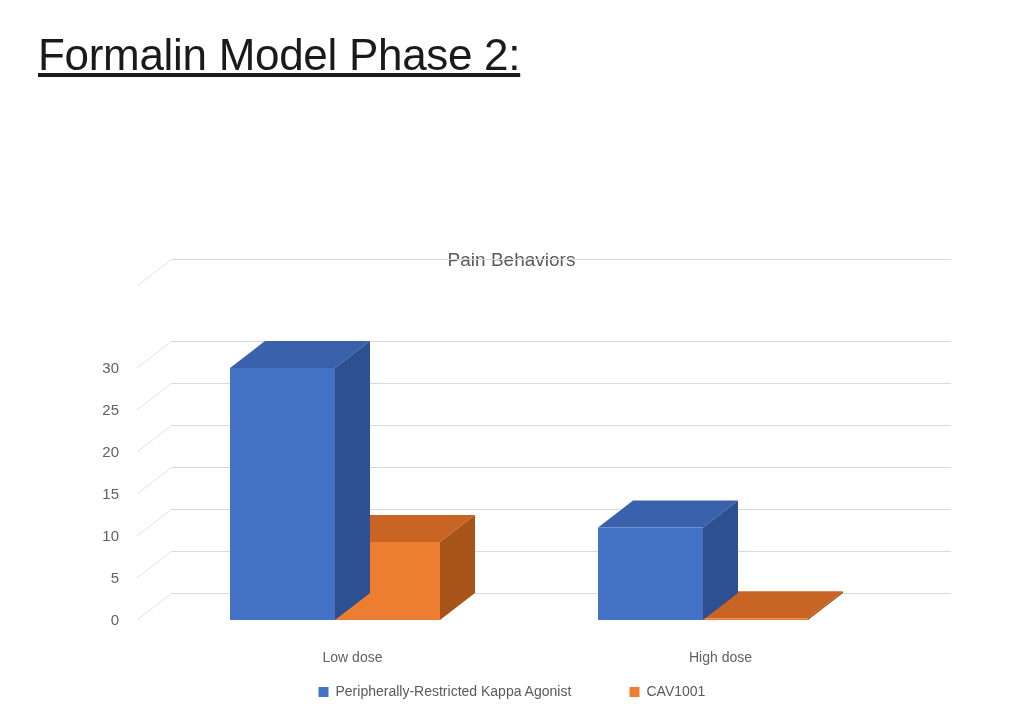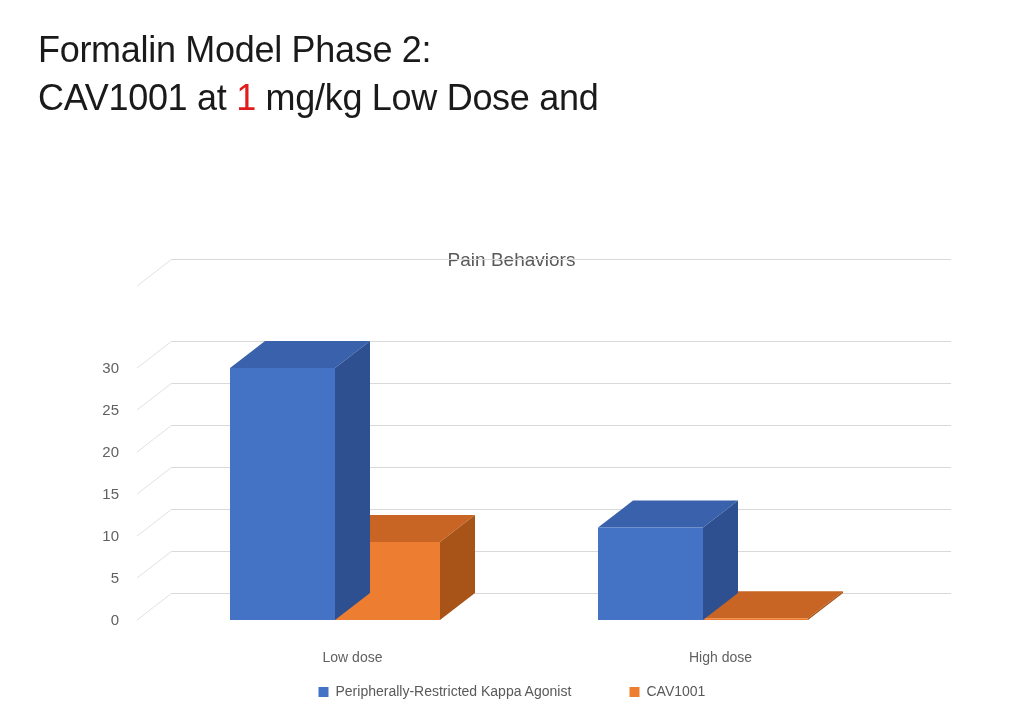--- a/index.html
+++ b/index.html
@@ -19,26 +19,27 @@
     background: #ffffff;
     overflow: hidden;
   }
 
   
   #title-block {
     position: absolute;
     left: 38px;
     top: 26px;
     width: 930px;
-    font-size: 36px;
+    font-size: 44px;
     line-height: 1.34;
     font-weight: 400;
     color: #1a1a1a;
     letter-spacing: -0.3px;
     white-space: pre-wrap;
+    text-decoration: underline;
   }
   #title-block .hl {
     color: #e01b1b;
   }
   .title-line {
     display: block;
   }
 
   
   #chart-area {
@@ -90,21 +91,21 @@
     stroke: #e2e2e2;
     stroke-width: 1;
     fill: none;
   }
 </style>
 </head>
 <body>
 
 <div id="slide">
 
-  <div id="title-block"><span class="title-line"><span>Formalin Model Phase 2:</span></span><span class="title-line"><span>CAV1001 at </span><span class="hl" style="color: rgb(224, 27, 27);">1</span><span> mg/kg Low Dose and</span></span></div>
+  <div id="title-block"><span class="title-line"><span>Formalin Model Phase 2:</span></span></div>
 
   <div id="chart-area">
     <div id="chart-title">Pain Behaviors</div>
     <svg id="plot-svg" width="1023" height="481" xmlns="http://www.w3.org/2000/svg">
         <g>
           <path d="M 137 382 L 172 355" class="gridline-diag"></path>
           <path d="M 172 355 L 951 355" class="gridline"></path>
           <path d="M 137 340 L 172 313" class="gridline-diag"></path>
           <path d="M 172 313 L 951 313" class="gridline"></path>
           <path d="M 137 298 L 172 271" class="gridline-diag"></path>

